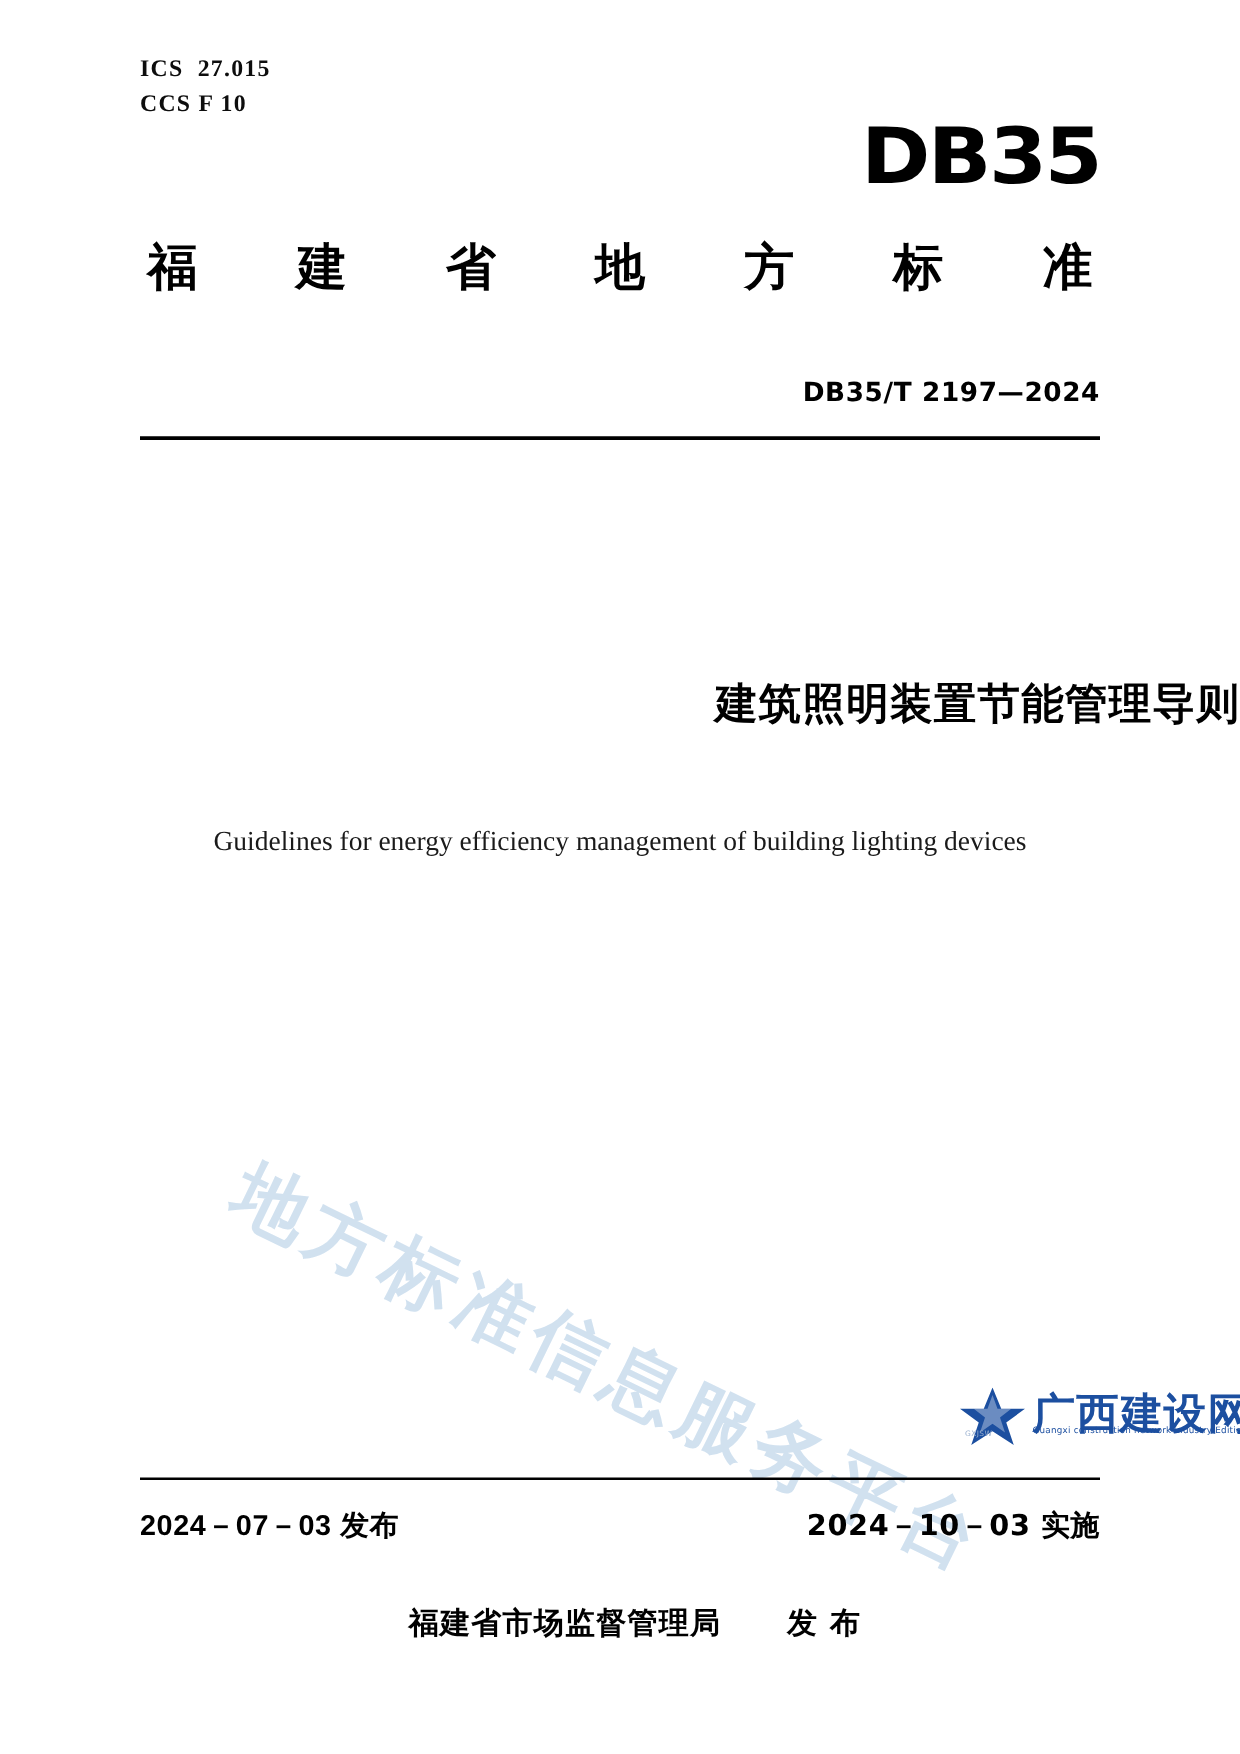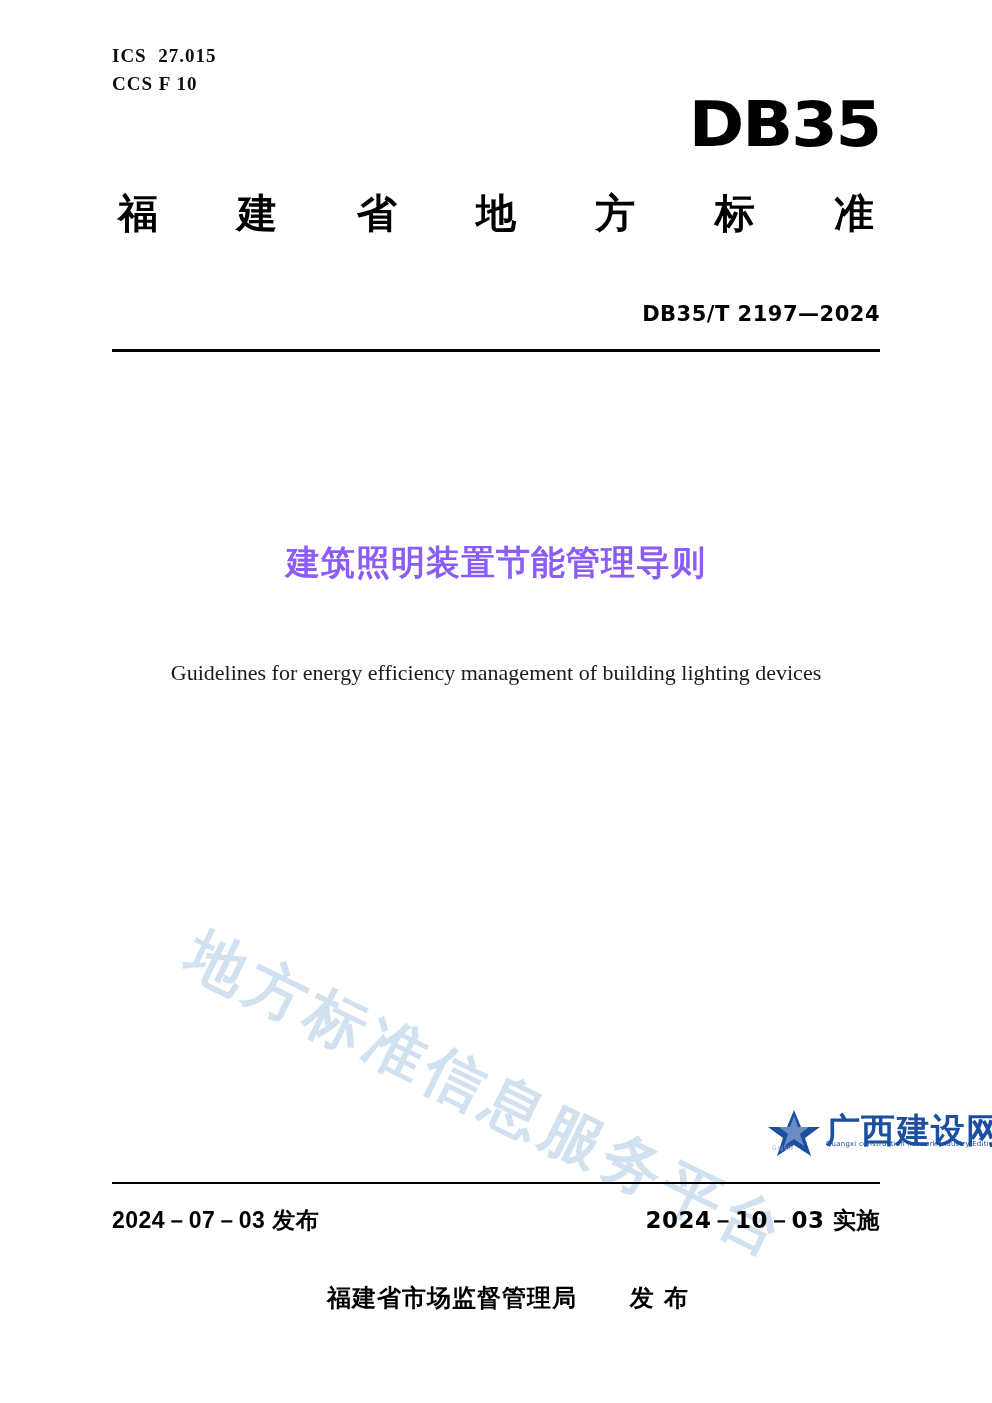--- a/index.html
+++ b/index.html
@@ -90,26 +90,26 @@
     height: 3px;
     background: #000000;
   }
 
   
   .doc-title-cn {
     position: absolute;
     left: 0;
     right: 0;
     top: 540px;
-    text-align: center;
+    text-align: right;
     font-family: "DejaVu Sans", sans-serif;
     font-size: 34px;
     font-weight: 700;
     letter-spacing: 1px;
-    color: #8b5cf6;
+    color: #000000;
   }
   .doc-title-en {
     position: absolute;
     left: 0;
     right: 0;
     top: 622px;
     text-align: center;
     font-family: "Liberation Serif", serif;
     font-size: 22px;
     color: #1a1a1a;

